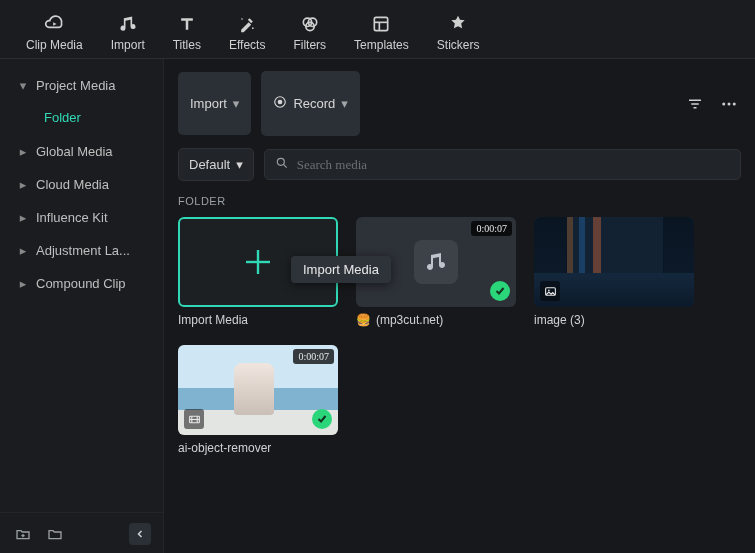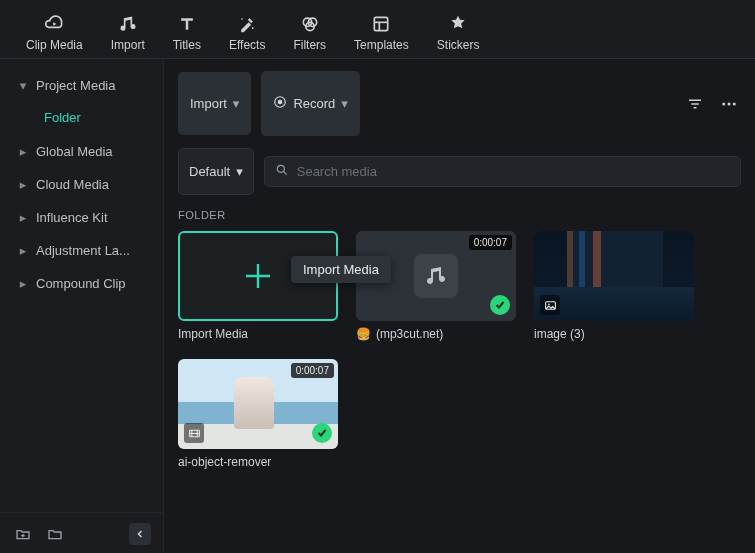--- a/index.html
+++ b/index.html
@@ -19,28 +19,28 @@
 .sidebar-bottom .spacer { flex: 1; }
 .sb-btn { width: 22px; height: 22px; display: flex; align-items: center; justify-content: center; cursor: pointer; border-radius: 4px; }
 .sb-btn.pill { background: #2b3036; }
 .content { flex: 1; display: flex; flex-direction: column; background: #16181b; }
 .toolbar { display: flex; align-items: center; gap: 10px; padding: 12px 14px; }
 .btn { display: flex; align-items: center; gap: 6px; background: #2b3036; color: #d6d6d6; border-radius: 5px; padding: 24px 12px; cursor: pointer; font-size: 13px; }
 .btn .chev { opacity: .7; }
 .toolbar .spacer { flex: 1; }
 .icon-btn { width: 24px; height: 24px; display: flex; align-items: center; justify-content: center; cursor: pointer; color: #cfcfcf; }
 .searchrow { display: flex; align-items: center; gap: 10px; padding: 0 14px 10px 14px; }
-.select { display: flex; align-items: center; gap: 6px; background: #212428; border: 1px solid #2e3238; border-radius: 5px; padding: 15px 10px; cursor: pointer; font-size: 13px; color: #d6d6d6; }
+.select { display: flex; align-items: center; gap: 6px; background: #212428; border: 1px solid #2e3238; border-radius: 5px; padding: 8px 10px; cursor: pointer; font-size: 13px; color: #d6d6d6; }
 .search { flex: 1; display: flex; align-items: center; gap: 8px; background: #212428; border: 1px solid #2e3238; border-radius: 5px; padding: 6px 10px; }
-.search input { flex: 1; background: transparent; border: none; outline: none; color: #d6d6d6; font-size: 13px; }
+.search input { flex: 1; background: transparent; border: none; outline: none; color: #d6d6d6; font-size: 13px; font-family: Liberation Serif, serif; }
 .search input::placeholder { color: #6b6f76; }
 .section-label { padding: 4px 14px 10px 14px; color: #9aa0a6; font-size: 11px; letter-spacing: .5px; }
 .grid { display: flex; flex-wrap: wrap; gap: 18px; padding: 0 14px; }
 .card { width: 160px; display: flex; flex-direction: column; gap: 6px; }
-.thumb { position: relative; width: 160px; height: 90px; border-radius: 6px; background: #2d3138; overflow: hidden; }
+.thumb { position: relative; width: 160px; height: 90px; border-radius: 6px; background: #2d3138; overflow: hidden; font-family: Liberation Serif, serif; }
 .thumb.import { background: #1c2023; border: 2px solid #30d8b6; display: flex; align-items: center; justify-content: center; }
 .dur { position: absolute; top: 4px; right: 4px; background: rgba(0,0,0,.75); color: #e8e8e8; font-size: 10px; padding: 2px 5px; border-radius: 3px; }
 .check { position: absolute; bottom: 6px; right: 6px; width: 20px; height: 20px; background: #2bd67b; border-radius: 50%; display: flex; align-items: center; justify-content: center; }
 .type-ind { position: absolute; bottom: 6px; left: 6px; width: 20px; height: 20px; background: rgba(0,0,0,.5); border-radius: 3px; display: flex; align-items: center; justify-content: center; }
 .caption { font-size: 12px; color: #cfd2d6; display: flex; align-items: center; gap: 5px; }
 .tooltip { position: absolute; left: 291px; top: 256px; background: #2e333a; color: #e8e8e8; font-size: 13px; padding: 6px 12px; border-radius: 4px; box-shadow: 0 2px 10px rgba(0,0,0,.5); pointer-events: none; }
 
 .audio-center { position: absolute; inset: 0; display: flex; align-items: center; justify-content: center; }
 .music-bg { width: 44px; height: 44px; border-radius: 8px; background: #3d4249; display:flex; align-items:center; justify-content:center; }
 .city { position: absolute; inset: 0; background: linear-gradient(#0a1522,#0e1c2d); }

